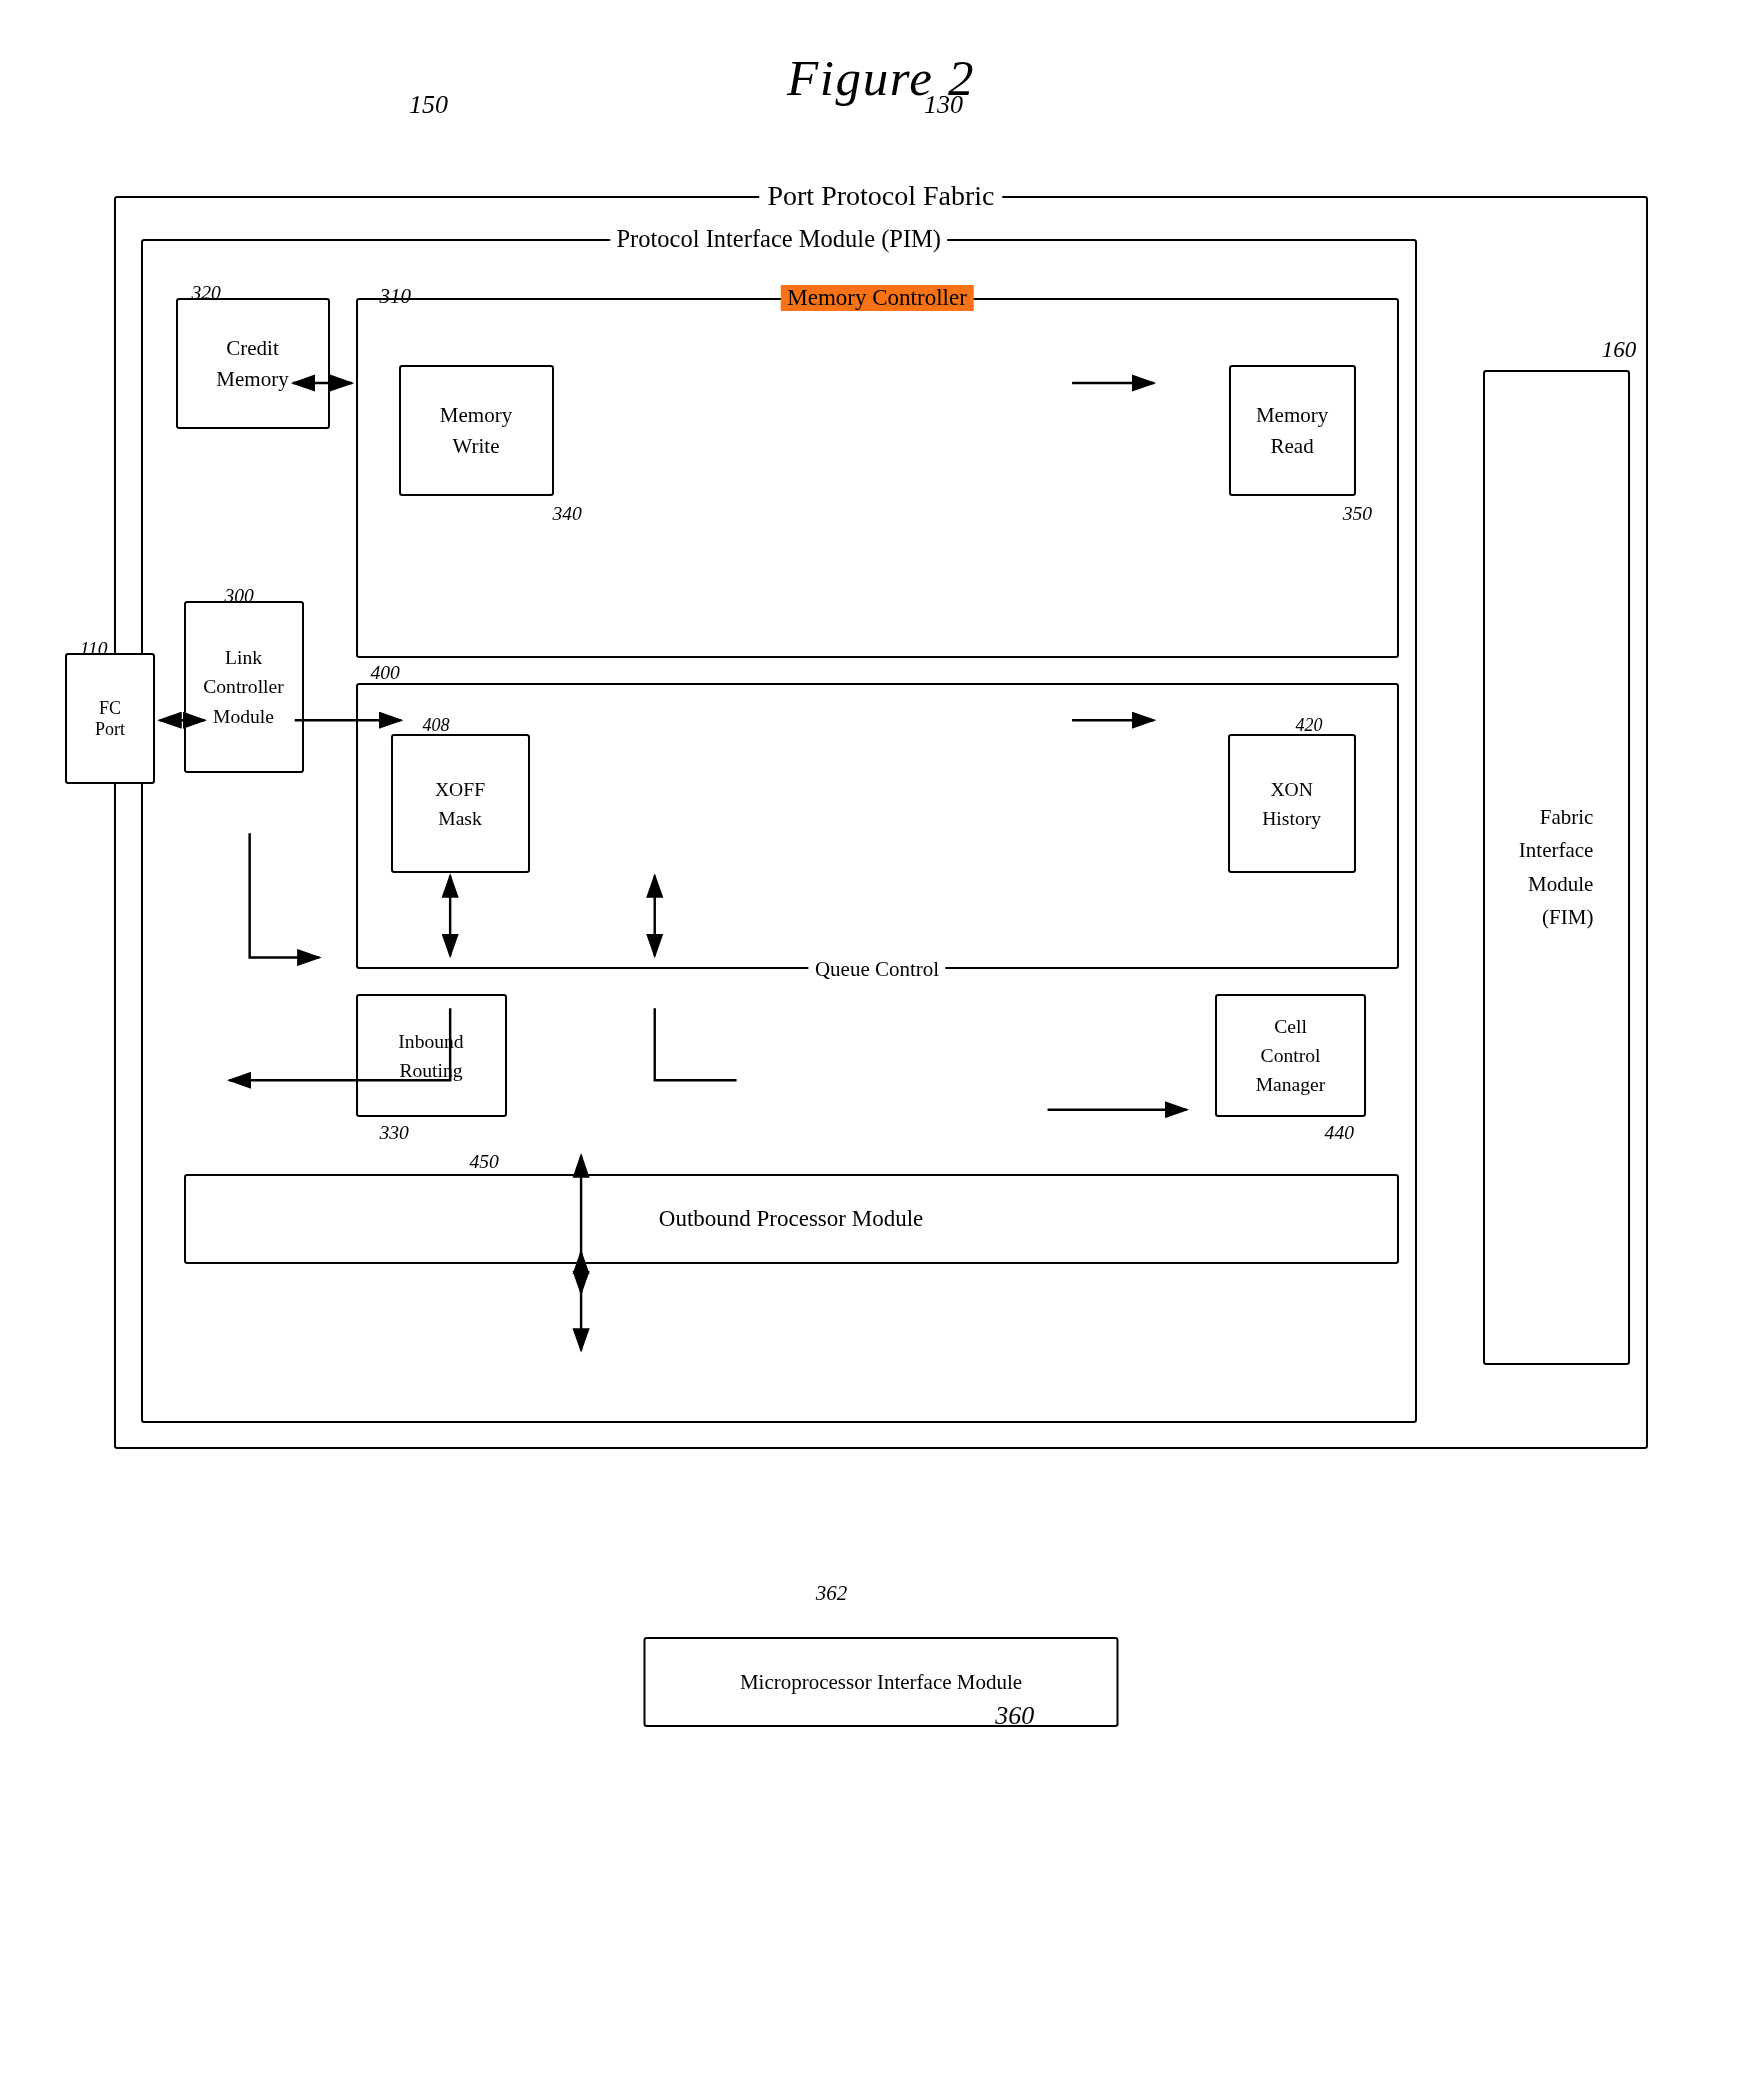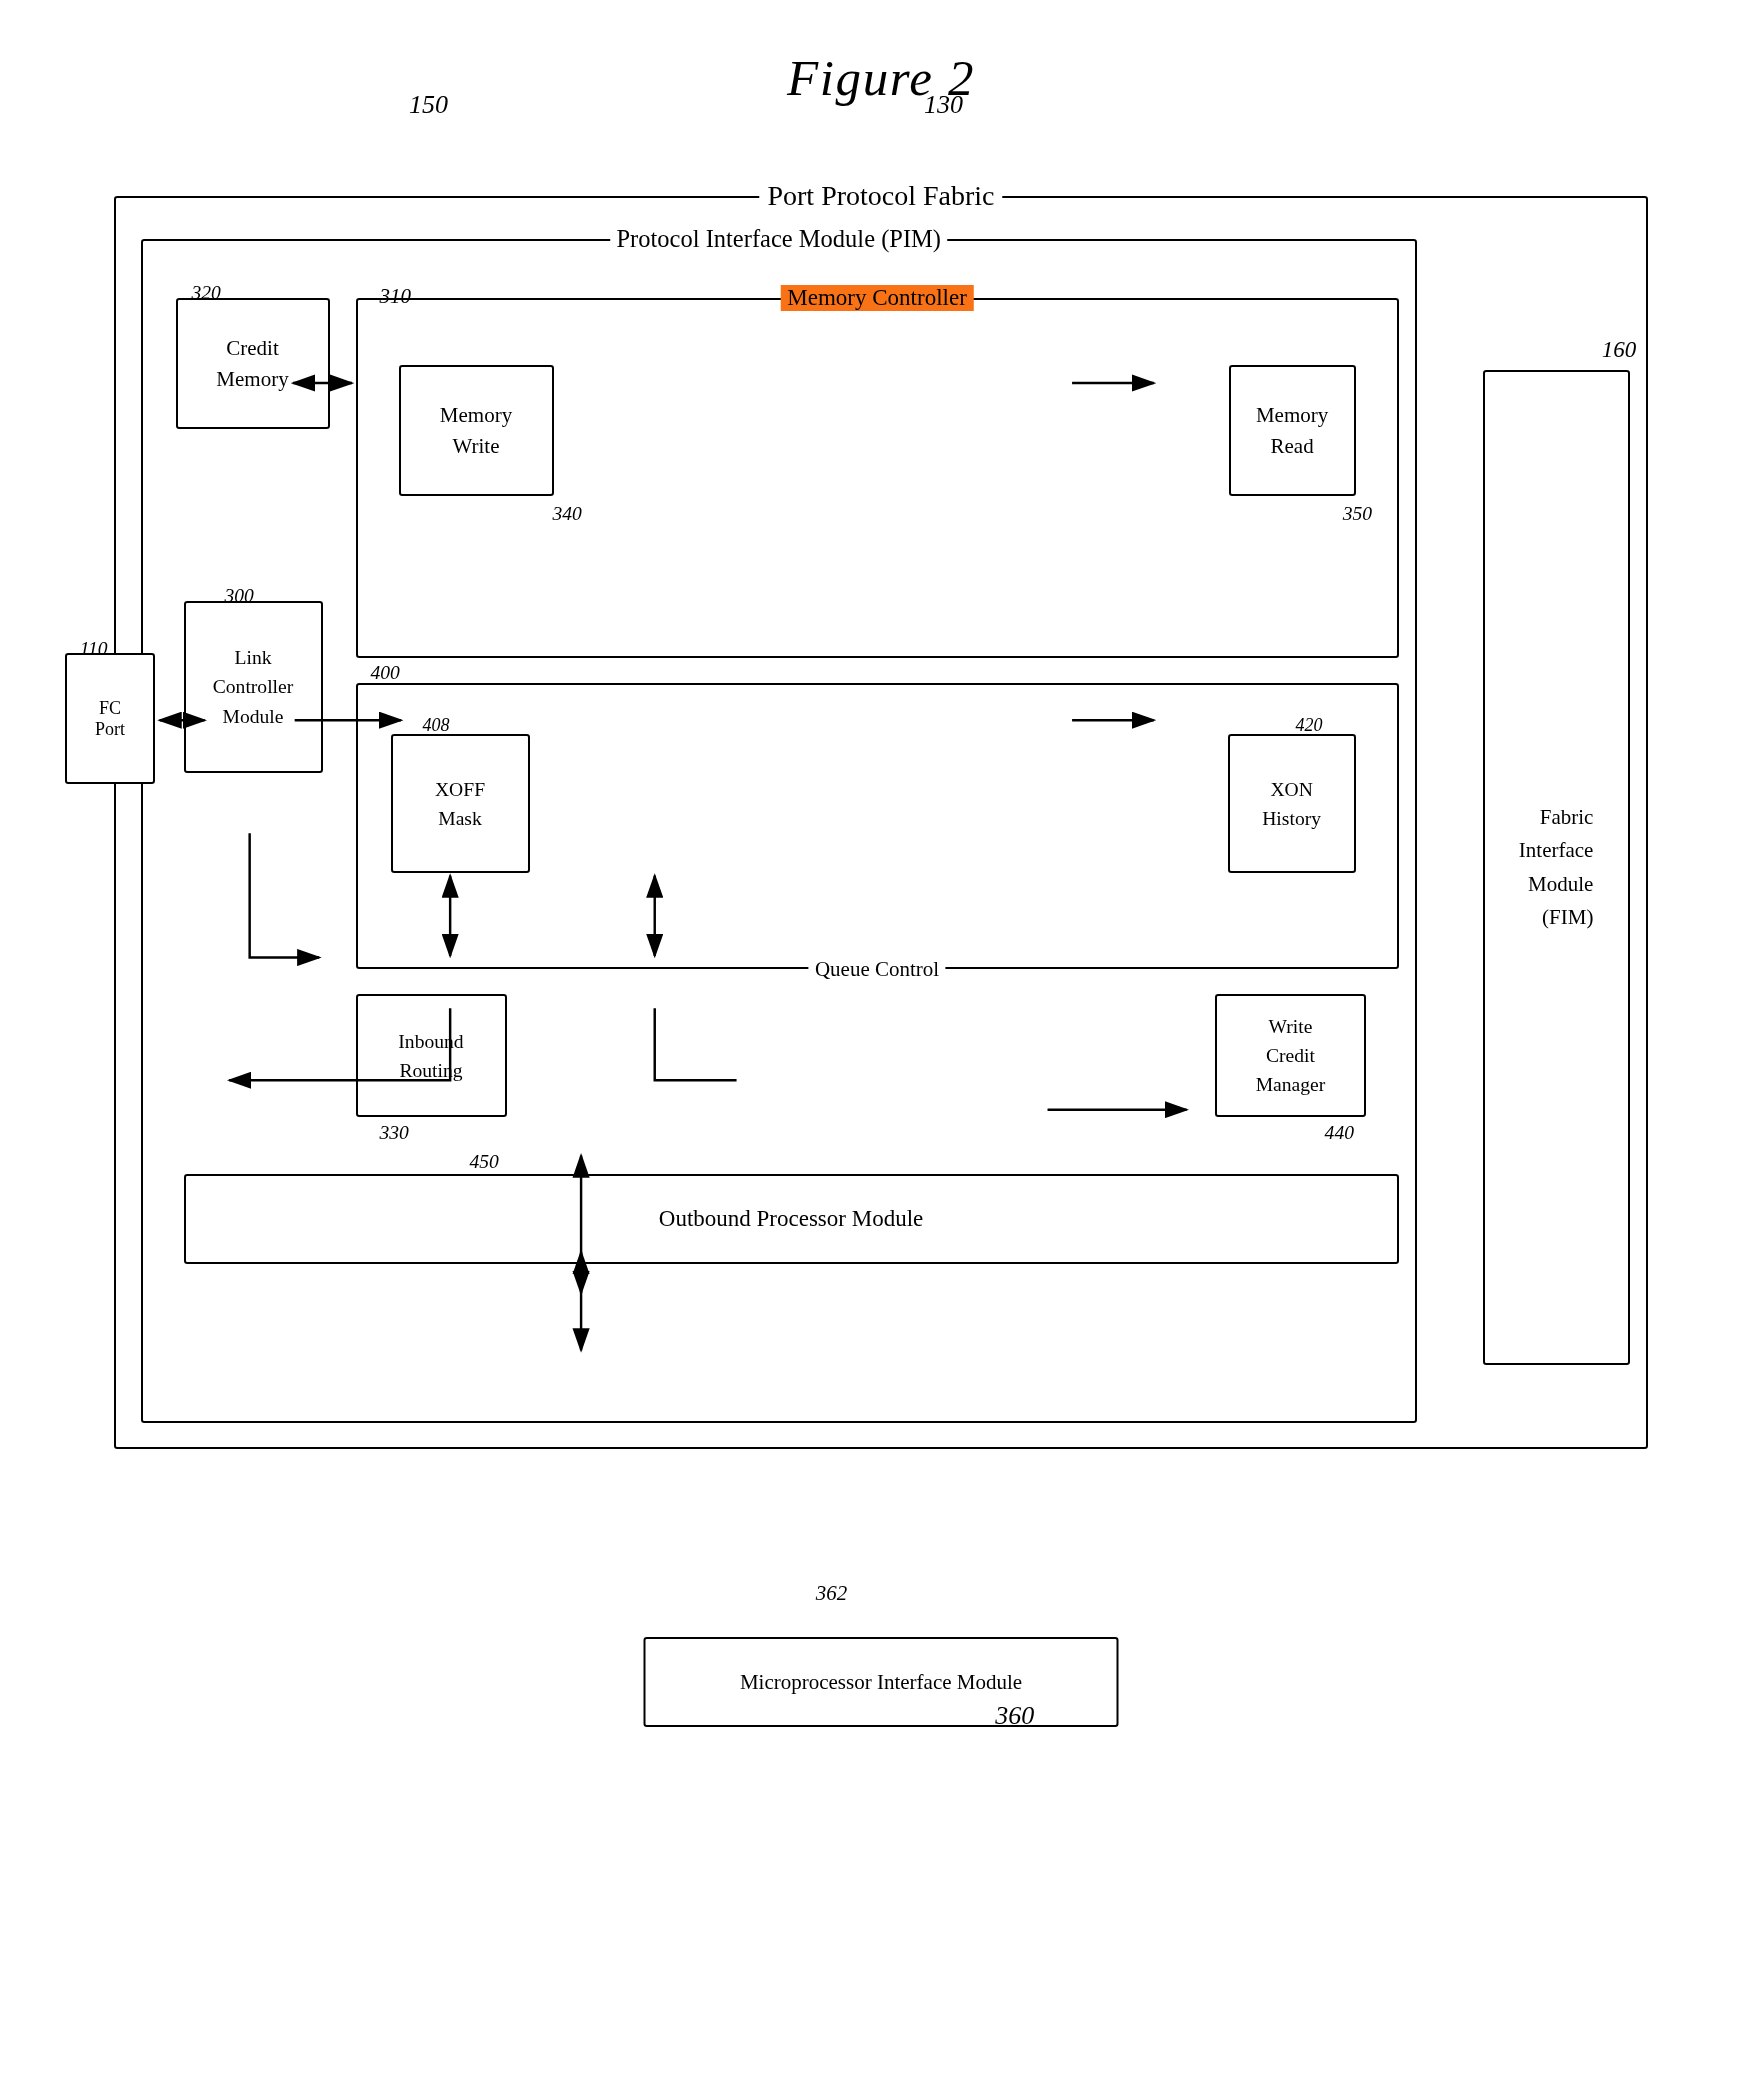--- a/index.html
+++ b/index.html
@@ -108,34 +108,34 @@
         <div style="position:absolute;top:29.5px;right:74px;font-style:italic;font-size:18px;">420</div>
       </div>
 
       <div style="position:absolute;top:41px;left:49px;font-style:italic;font-size:19.6px;">320</div>
       <div style="position:absolute;top:57px;left:33px;width:154px;height:131px;border:2.5px solid #000;border-radius:3.3px;">
         <div style="position:absolute;top:50%;left:50%;transform:translate(-50%,-50%);font-size:21px;text-align:center;line-height:1.5;">Credit
 Memory</div>
       </div>
 
       <div style="position:absolute;top:344px;left:82px;font-style:italic;font-size:19.6px;">300</div>
-      <div style="position:absolute;top:360px;left:41px;width:139px;height:172px;border:2.5px solid #000;border-radius:3.3px;">
+      <div style="position:absolute;top:360px;left:41px;width:120px;height:172px;border:2.5px solid #000;border-radius:3.3px;">
         <div style="position:absolute;top:50%;left:50%;transform:translate(-50%,-50%);font-size:19.6px;text-align:center;line-height:1.5;">Link
 Controller
 Module</div>
       </div>
 
       <div style="position:absolute;top:753px;left:213px;width:151px;height:123px;border:2.5px solid #000;border-radius:3.3px;">
         <div style="position:absolute;top:50%;left:50%;transform:translate(-50%,-50%);font-size:19.6px;text-align:center;line-height:1.5;">Inbound
 Routing</div>
       </div>
       <div style="position:absolute;top:881px;left:237px;font-style:italic;font-size:19.6px;">330</div>
 
       <div style="position:absolute;top:753px;right:49px;width:151px;height:123px;border:2.5px solid #000;border-radius:3.3px;">
-        <div style="position:absolute;top:50%;left:50%;transform:translate(-50%,-50%);font-size:19.6px;text-align:center;line-height:1.5;">Write Credit
+        <div style="position:absolute;top:50%;left:50%;transform:translate(-50%,-50%);font-size:19.6px;text-align:center;line-height:1.5;">Cell Control
 Manager</div>
       </div>
       <div style="position:absolute;top:881px;right:61px;font-style:italic;font-size:19.6px;">440</div>
 
       <div style="position:absolute;top:910px;left:327px;font-style:italic;font-size:19.6px;">450</div>
       <div style="position:absolute;top:933px;left:41px;right:16.4px;height:90px;border:2.5px solid #000;border-radius:3.3px;">
         <div style="position:absolute;top:50%;left:50%;transform:translate(-50%,-50%);font-size:23px;text-align:center;white-space:nowrap;">Outbound Processor Module</div>
       </div>
 
     </div>

